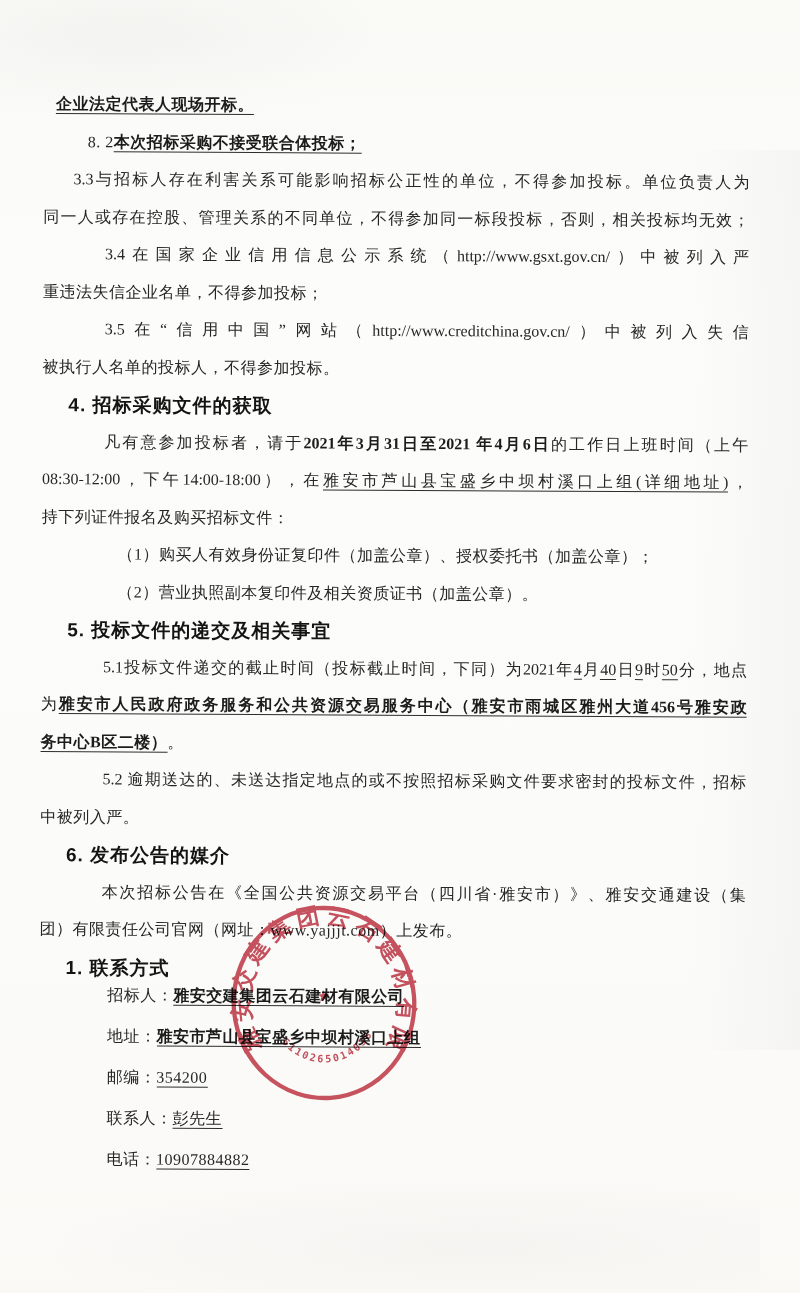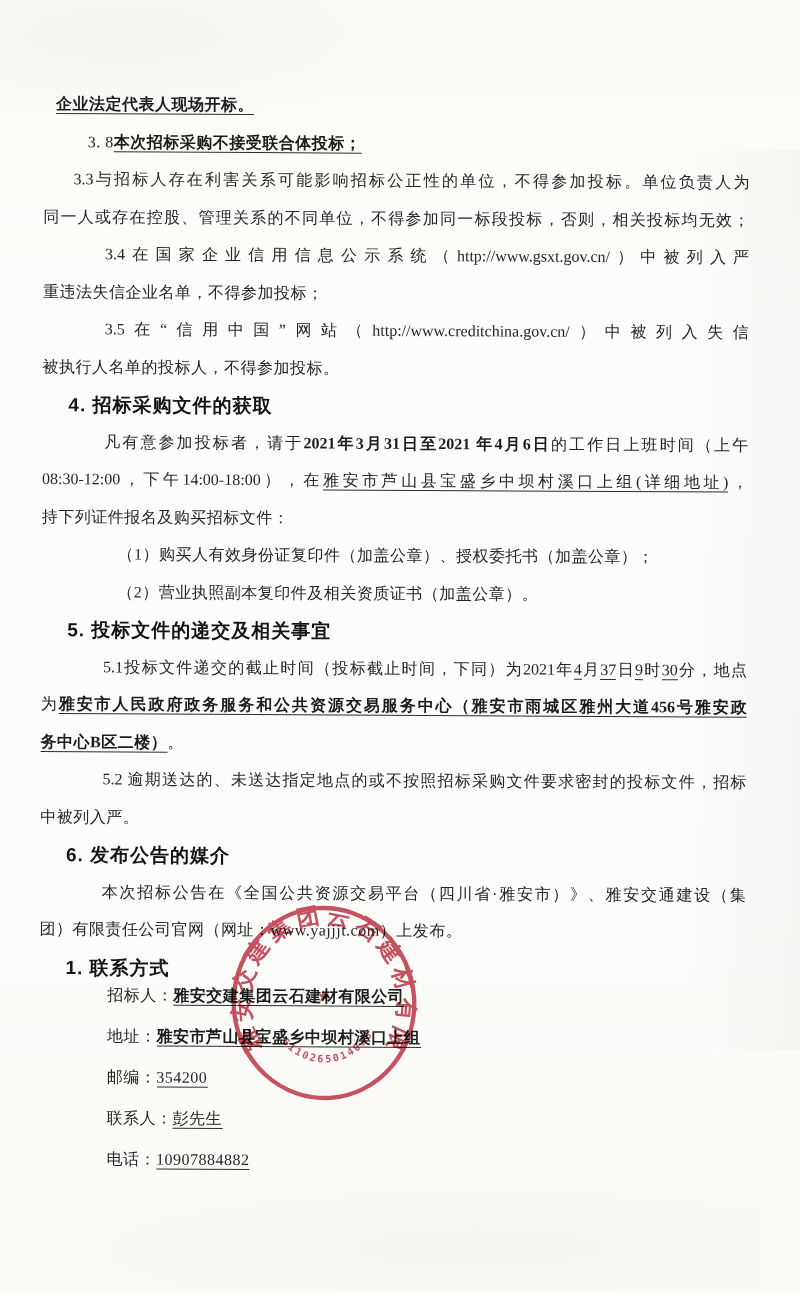--- a/index.html
+++ b/index.html
@@ -54,35 +54,35 @@
 </head>
 <body>
 
 <div class="noise" id="n1"></div>
 <div class="noise" id="n2"></div>
 <div class="noise" id="n3"></div>
 
 <div class="doc">
   <div>
       <div class="line l-cont"><span class="u b">企业法定代表人现场开标。</span></div>
-      <div class="line l-num2"><span>3. 8</span><span class="u b">本次招标采购不接受联合体投标；</span></div>
+      <div class="line l-num2"><span>8. 2</span><span class="u b">本次招标采购不接受联合体投标；</span></div>
       <div class="line l-num1 just"><span>3.3与招标人存在利害关系可能影响招标公正性的单位，不得参加投标。单位负责人为</span></div>
       <div class="line l-flush just"><span>同一人或存在控股、管理关系的不同单位，不得参加同一标段投标，否则，相关投标均无效；</span></div>
       <div class="line l-ind just"><span>3.4在国家企业信用信息公示系统（http://www.gsxt.gov.cn/）中被列入严</span></div>
       <div class="line l-flush"><span>重违法失信企业名单，不得参加投标；</span></div>
       <div class="line l-ind just"><span>3.5在“信用中国”网站（http://www.creditchina.gov.cn/）中被列入失信</span></div>
       <div class="line l-flush"><span>被执行人名单的投标人，不得参加投标。</span></div>
       <div class="line l-head"><span>4. 招标采购文件的获取</span></div>
       <div class="line l-ind just"><span>凡有意参加投标者，请于</span><span class="b">2021年3月31日至2021 年4月6日</span><span>的工作日上班时间（上午</span></div>
       <div class="line l-flush just"><span>08:30-12:00，下午14:00-18:00），在</span><span class="u">雅安市芦山县宝盛乡中坝村溪口上组(详细地址)</span><span>，</span></div>
       <div class="line l-flush"><span>持下列证件报名及购买招标文件：</span></div>
       <div class="line l-item"><span>（1）购买人有效身份证复印件（加盖公章）、授权委托书（加盖公章）；</span></div>
       <div class="line l-item"><span>（2）营业执照副本复印件及相关资质证书（加盖公章）。</span></div>
       <div class="line l-head"><span>5. 投标文件的递交及相关事宜</span></div>
-      <div class="line l-ind just"><span>5.1投标文件递交的截止时间（投标截止时间，下同）为2021年</span><span class="u">4</span><span>月</span><span class="u">37</span><span>日</span><span class="u">9</span><span>时</span><span class="u">30</span><span>分，地点</span></div>
+      <div class="line l-ind just"><span>5.1投标文件递交的截止时间（投标截止时间，下同）为2021年</span><span class="u">4</span><span>月</span><span class="u">40</span><span>日</span><span class="u">9</span><span>时</span><span class="u">50</span><span>分，地点</span></div>
       <div class="line l-flush just"><span>为</span><span class="u b">雅安市人民政府政务服务和公共资源交易服务中心（雅安市雨城区雅州大道456号雅安政</span></div>
       <div class="line l-flush"><span class="u b">务中心B区二楼）</span><span>。</span></div>
       <div class="line l-ind just"><span>5.2 逾期送达的、未送达指定地点的或不按照招标采购文件要求密封的投标文件，招标</span></div>
       <div class="line l-flush"><span>中被列入严。</span></div>
       <div class="line l-head"><span>6. 发布公告的媒介</span></div>
       <div class="line l-ind just"><span>本次招标公告在《全国公共资源交易平台（四川省·雅安市）》、雅安交通建设（集</span></div>
       <div class="line l-flush"><span>团）有限责任公司官网（网址：www.yajjjt.com）上发布。</span></div>
       <div class="line l-head"><span>1. 联系方式</span></div>
       <div class="line l-contact"><span>招标人：</span><span class="u b">雅安交建集团云石建材有限公司</span></div>
       <div class="line l-contact"><span>地址：</span><span class="u b">雅安市芦山县宝盛乡中坝村溪口上组</span></div>

